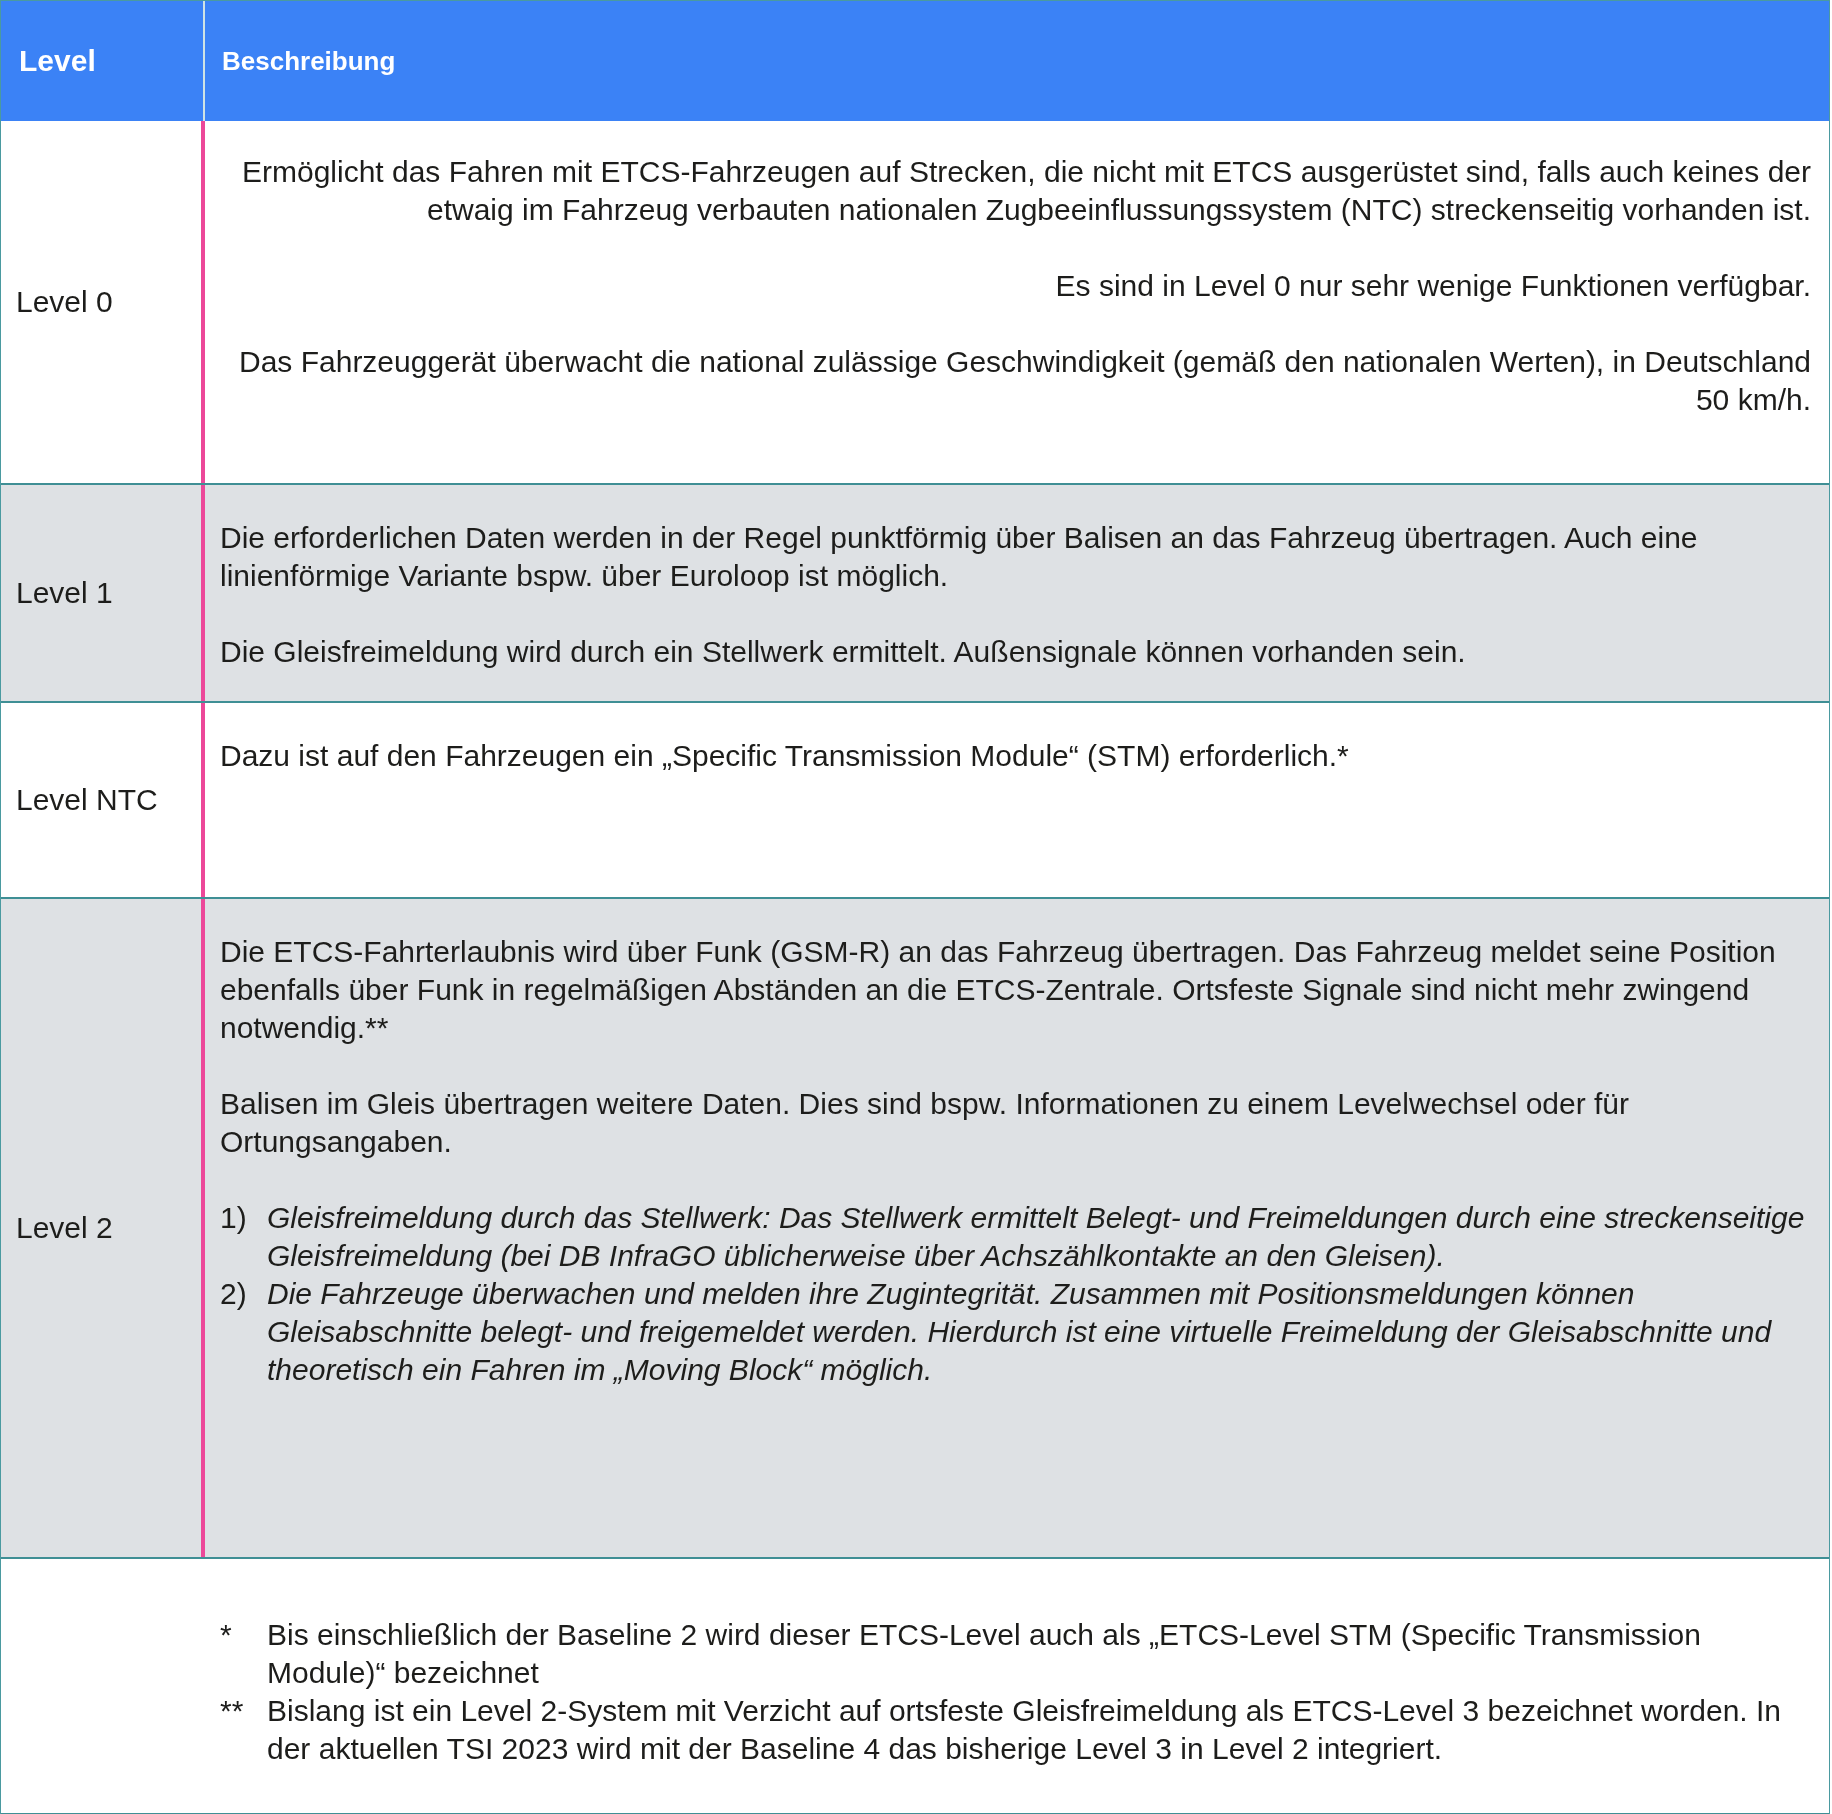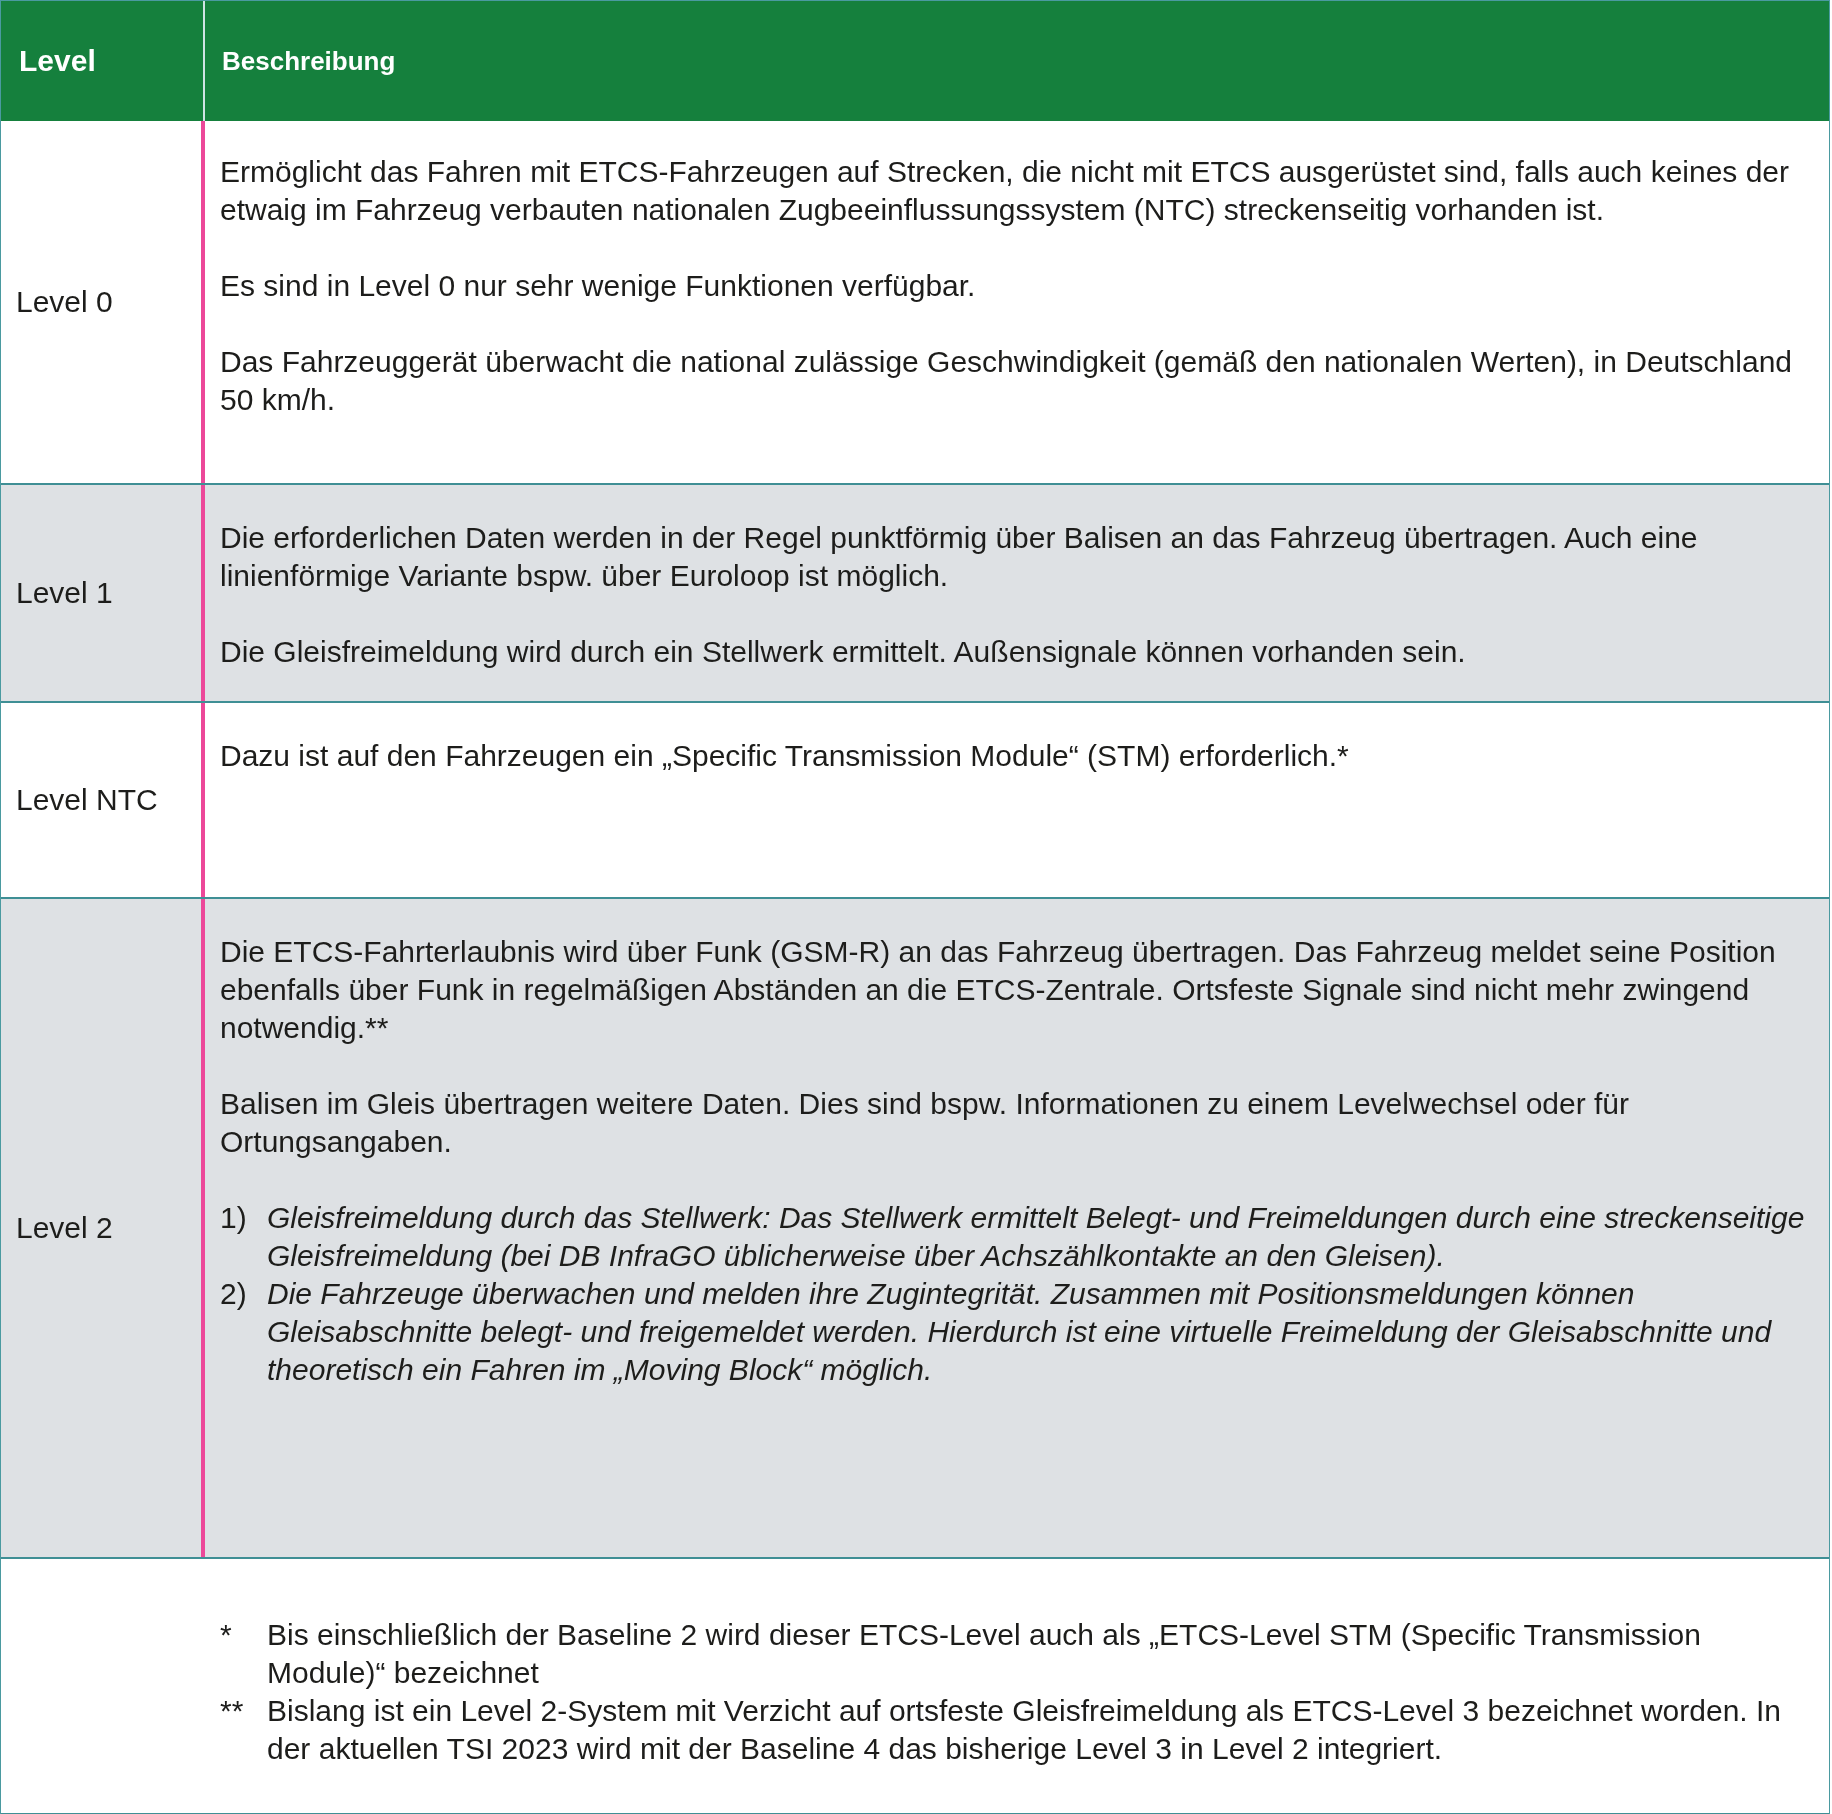--- a/index.html
+++ b/index.html
@@ -2,36 +2,36 @@
 <html><head>
 <meta charset="utf-8">
 <style>
   html, body { margin: 0; padding: 0; background: #ffffff; }
   body { width: 1832px; height: 1814px; overflow: hidden; font-family: "Liberation Sans", sans-serif; color: #1d1d1b; }
   .tbl { position: absolute; left: 0; top: 0; width: 1830px; border: 1px solid #4a9aa0; box-sizing: border-box; }
   .row { display: flex; border-bottom: 2px solid #3f8f95; box-sizing: border-box; }
   .row:last-child { border-bottom: 2px solid #3f8f95; }
   .cell-level { width: 204px; flex: 0 0 204px; border-right: 4px solid #ec4899; box-sizing: border-box; display: flex; align-items: center; padding-left: 15px; font-size: 30px; }
   .cell-desc { flex: 1; box-sizing: border-box; padding: 0 18px 0 15px; font-size: 30px; line-height: 38px; }
-  .header { background: #15803d; height: 120px; border-bottom: none; }
+  .header { background: #3b82f6; height: 120px; border-bottom: none; }
   .header .cell-level { border-right: 2px solid #cfe3e4; color: #ffffff; font-weight: bold; font-size: 30px; padding-left: 18px; }
   .header .cell-desc { display: flex; align-items: center; color: #ffffff; font-weight: bold; font-size: 26px; padding-left: 17px; }
   .white { background: #ffffff; }
   .grey { background: #dee1e4; }
   .para { margin: 0 0 38px 0; }
   .para:last-child { margin-bottom: 0; }
   .r0 { height: 364px; }
   .r0 .cell-desc { padding-top: 153px; }
   .r0 .cell-desc { padding-top: 152px; }
   .r1 { height: 218px; }
   .r2 { height: 196px; }
   .r3 { height: 660px; }
   .r4 { height: 256px; border-bottom: 2px solid #3f8f95; }
   .desc-inner { padding-top: 34px; }
-  .r0 .desc-inner { padding-top: 32px; }
+  .r0 .desc-inner { padding-top: 32px; text-align: right; }
   .r1 .desc-inner { padding-top: 34px; }
   .r2 .desc-inner { padding-top: 34px; }
   .r3 .desc-inner { padding-top: 34px; }
   .r0 .cell-desc, .r1 .cell-desc, .r2 .cell-desc, .r3 .cell-desc { padding-top: 0; }
   .list { margin: 0; padding: 0; list-style: none; }
   .list li { display: flex; }
   .list .num { width: 47px; flex: 0 0 47px; }
   .list .txt { flex: 1; font-style: italic; }
   .fn-row { display: block; padding: 57px 18px 0 219px; }
   .fn { display: flex; font-size: 30px; line-height: 38px; }

